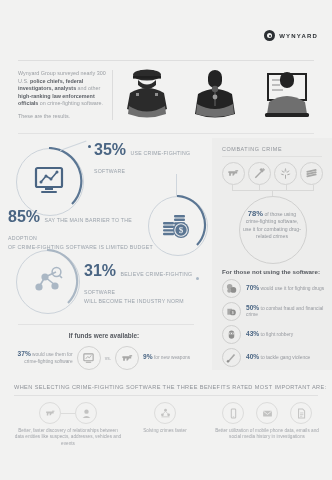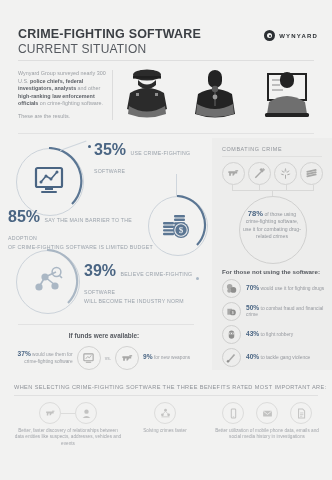--- a/index.html
+++ b/index.html
@@ -86,24 +86,20 @@
   .bconn{width:14px;height:1px;background:#dcdcdb;}
   .btxt{margin-top:4px;font-size:4.7px;line-height:6.4px;color:#a3a6ab;}
   svg{display:block;}
 </style>
 </head>
 <body>
 
 <div class="page">
 
   <div class="header">
-    <div class="title-block">
-      <div class="title1">CRIME-FIGHTING SOFTWARE</div>
-      <div class="title2">CURRENT SITUATION</div>
-    </div>
     <div class="logo">
       <span class="logo-mark"></span>
       <span class="logo-text">WYNYARD</span>
     </div>
     <div class="hdr-rule"></div>
   </div>
 
   <div class="intro">
     <p><span>Wynyard Group surveyed nearly 300 U.S. </span><b>police chiefs, federal investigators, analysts</b><span> and other </span><b>high-ranking law enforcement officials</b><span> on crime-fighting software.</span></p>
     <p>These are the results.</p>
@@ -208,21 +204,21 @@
         <line x1="14" y1="12" x2="24" y2="20" stroke="#aab7c4" stroke-width="1.6"></line>
         <line x1="14" y1="12" x2="25" y2="7" stroke="#aab7c4" stroke-width="1.6"></line>
         <circle cx="8" cy="22" r="3.6" fill="#aab7c4"></circle>
         <circle cx="14" cy="12" r="3.6" fill="#aab7c4"></circle>
         <circle cx="24" cy="21" r="3.6" fill="#aab7c4"></circle>
         <circle cx="25.5" cy="7" r="4.4" fill="none" stroke="#aab7c4" stroke-width="1.5"></circle>
         <line x1="28" y1="10" x2="31" y2="13" stroke="#aab7c4" stroke-width="1.6"></line>
       </svg>
     </div>
     <div class="stat" style="left:84px;top:124px;width:124px;">
-      <span class="pct pct-lg">39%</span>
+      <span class="pct pct-lg">31%</span>
       <span class="stat-txt">BELIEVE CRIME-FIGHTING SOFTWARE</span>
       <div class="stat-txt">WILL BECOME THE INDUSTRY NORM</div>
     </div>
     <div class="dot" style="left:196px;top:139px;background:#aab7c4;"></div>
   </div>
 
   <div class="panel">
     <div class="panel-title">COMBATING CRIME</div>
     <div class="panel-rule"></div>
 

